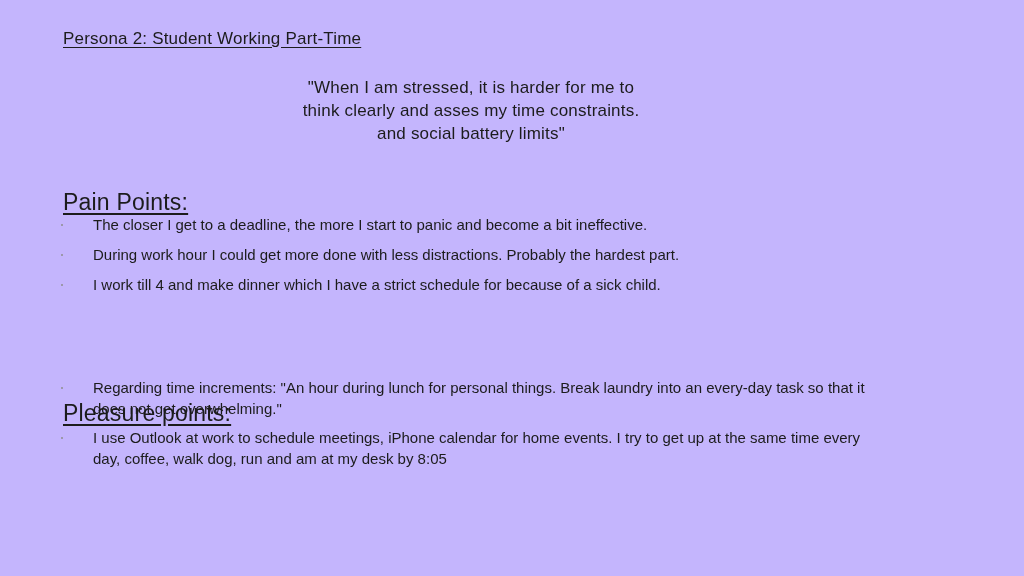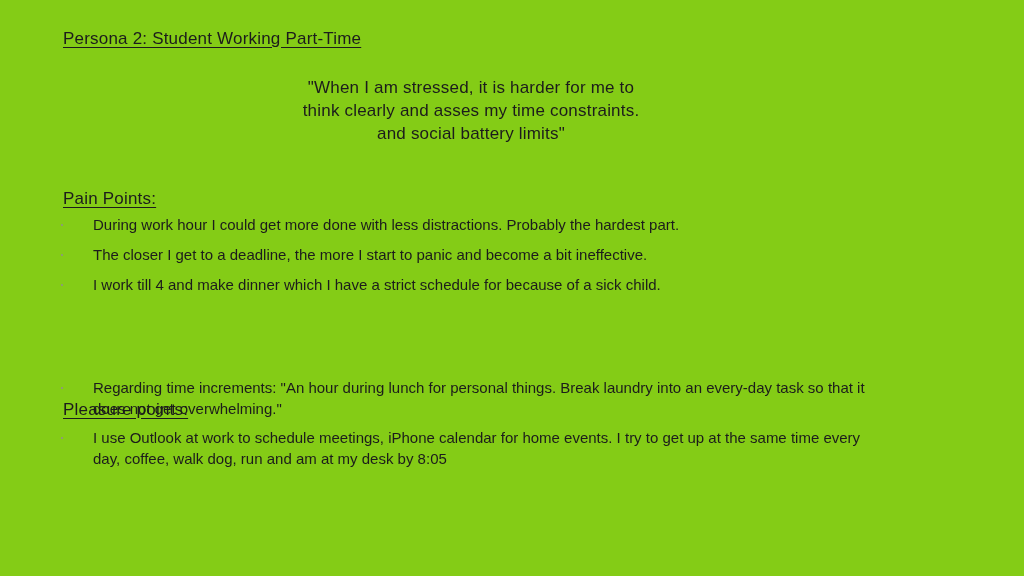--- a/index.html
+++ b/index.html
@@ -8,21 +8,21 @@
     font-family: "Liberation Sans", "DejaVu Sans", sans-serif;
     background: #ffffff;
     color: #1c1c1c;
     position: relative;
     overflow: hidden;
   }
   .slide {
     position: absolute;
     left: 0; top: 0;
     width: 1024px; height: 576px;
-    background: #84cc16;
+    background: #c4b5fd;
   }
   .doc-title {
     position: absolute;
     left: 63px; top: 29px;
     font-size: 17px;
     font-weight: 400;
     text-decoration: underline;
     text-underline-offset: 3px;
     letter-spacing: 0.2px;
   }
@@ -31,21 +31,21 @@
     left: 251px; top: 76px;
     width: 440px;
     text-align: center;
     font-size: 17px;
     line-height: 23px;
     letter-spacing: 0.2px;
   }
   .section-heading {
     position: absolute;
     left: 63px;
-    font-size: 17px;
+    font-size: 23px;
     font-weight: 400;
     text-decoration: underline;
     text-underline-offset: 3px;
     letter-spacing: 0.2px;
   }
   .heading-pain { top: 189px; }
   .heading-pleasure { top: 352px; margin-top: 48px; }
   .bullet-list {
     position: absolute;
     left: 60px;
@@ -91,25 +91,25 @@
     <div>"When I am stressed, it is harder for me to</div>
     <div>think clearly and asses my time constraints.</div>
     <div>and social battery limits"</div>
   </div>
 
   <h2 class="section-heading heading-pain">Pain Points:</h2>
 
   <ul class="bullet-list list-pain">
     <li class="bullet-item">
       <span class="bullet-marker"></span>
-      <span class="bullet-text">During work hour I could get more done with less distractions. Probably the hardest part.</span>
+      <span class="bullet-text">The closer I get to a deadline, the more I start to panic and become a bit ineffective.</span>
     </li>
     <li class="bullet-item">
       <span class="bullet-marker"></span>
-      <span class="bullet-text">The closer I get to a deadline, the more I start to panic and become a bit ineffective.</span>
+      <span class="bullet-text">During work hour I could get more done with less distractions. Probably the hardest part.</span>
     </li>
     <li class="bullet-item">
       <span class="bullet-marker"></span>
       <span class="bullet-text">I work till 4 and make dinner which I have a strict schedule for because of a sick child.</span>
     </li>
   </ul>
 
   <h2 class="section-heading heading-pleasure">Pleasure points:</h2>
 
   <ul class="bullet-list list-pleasure">

